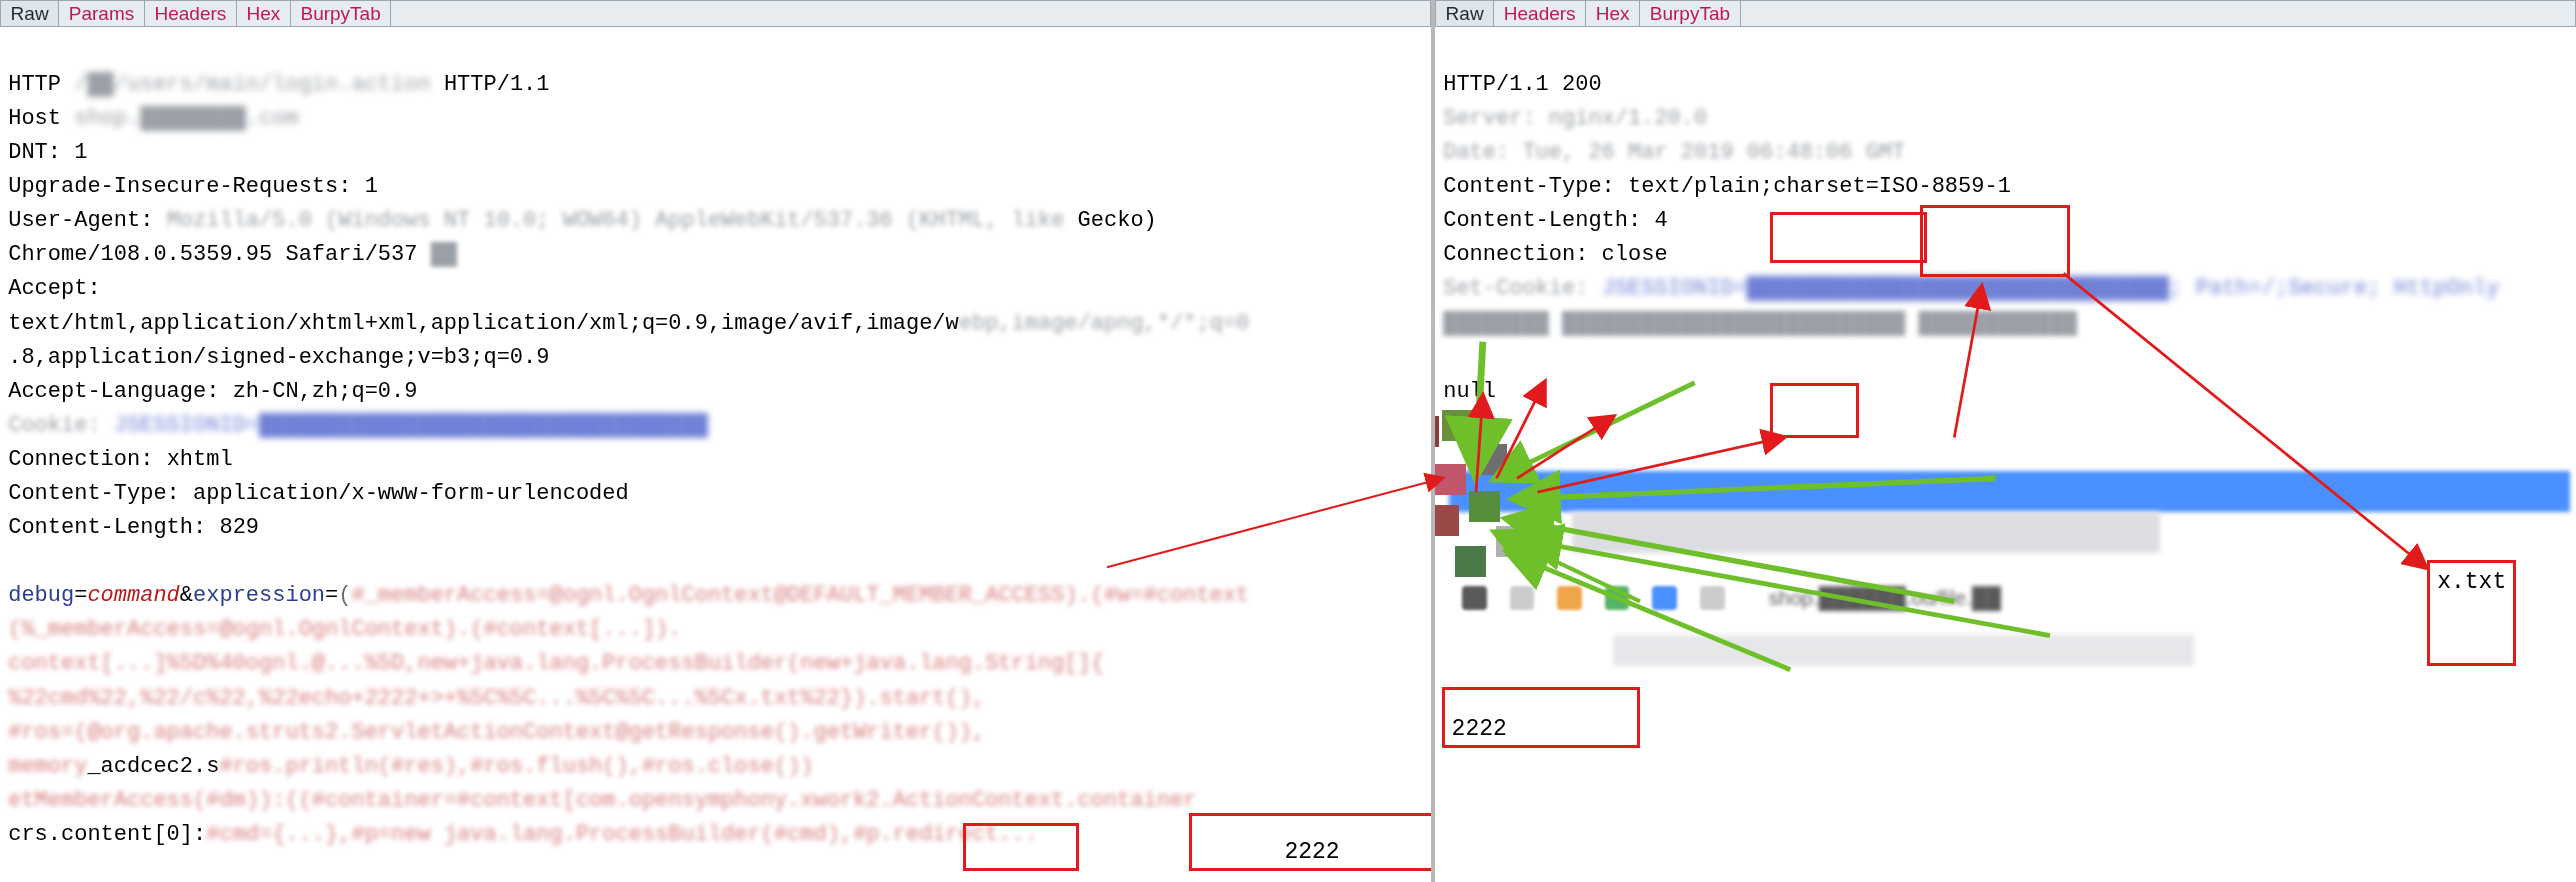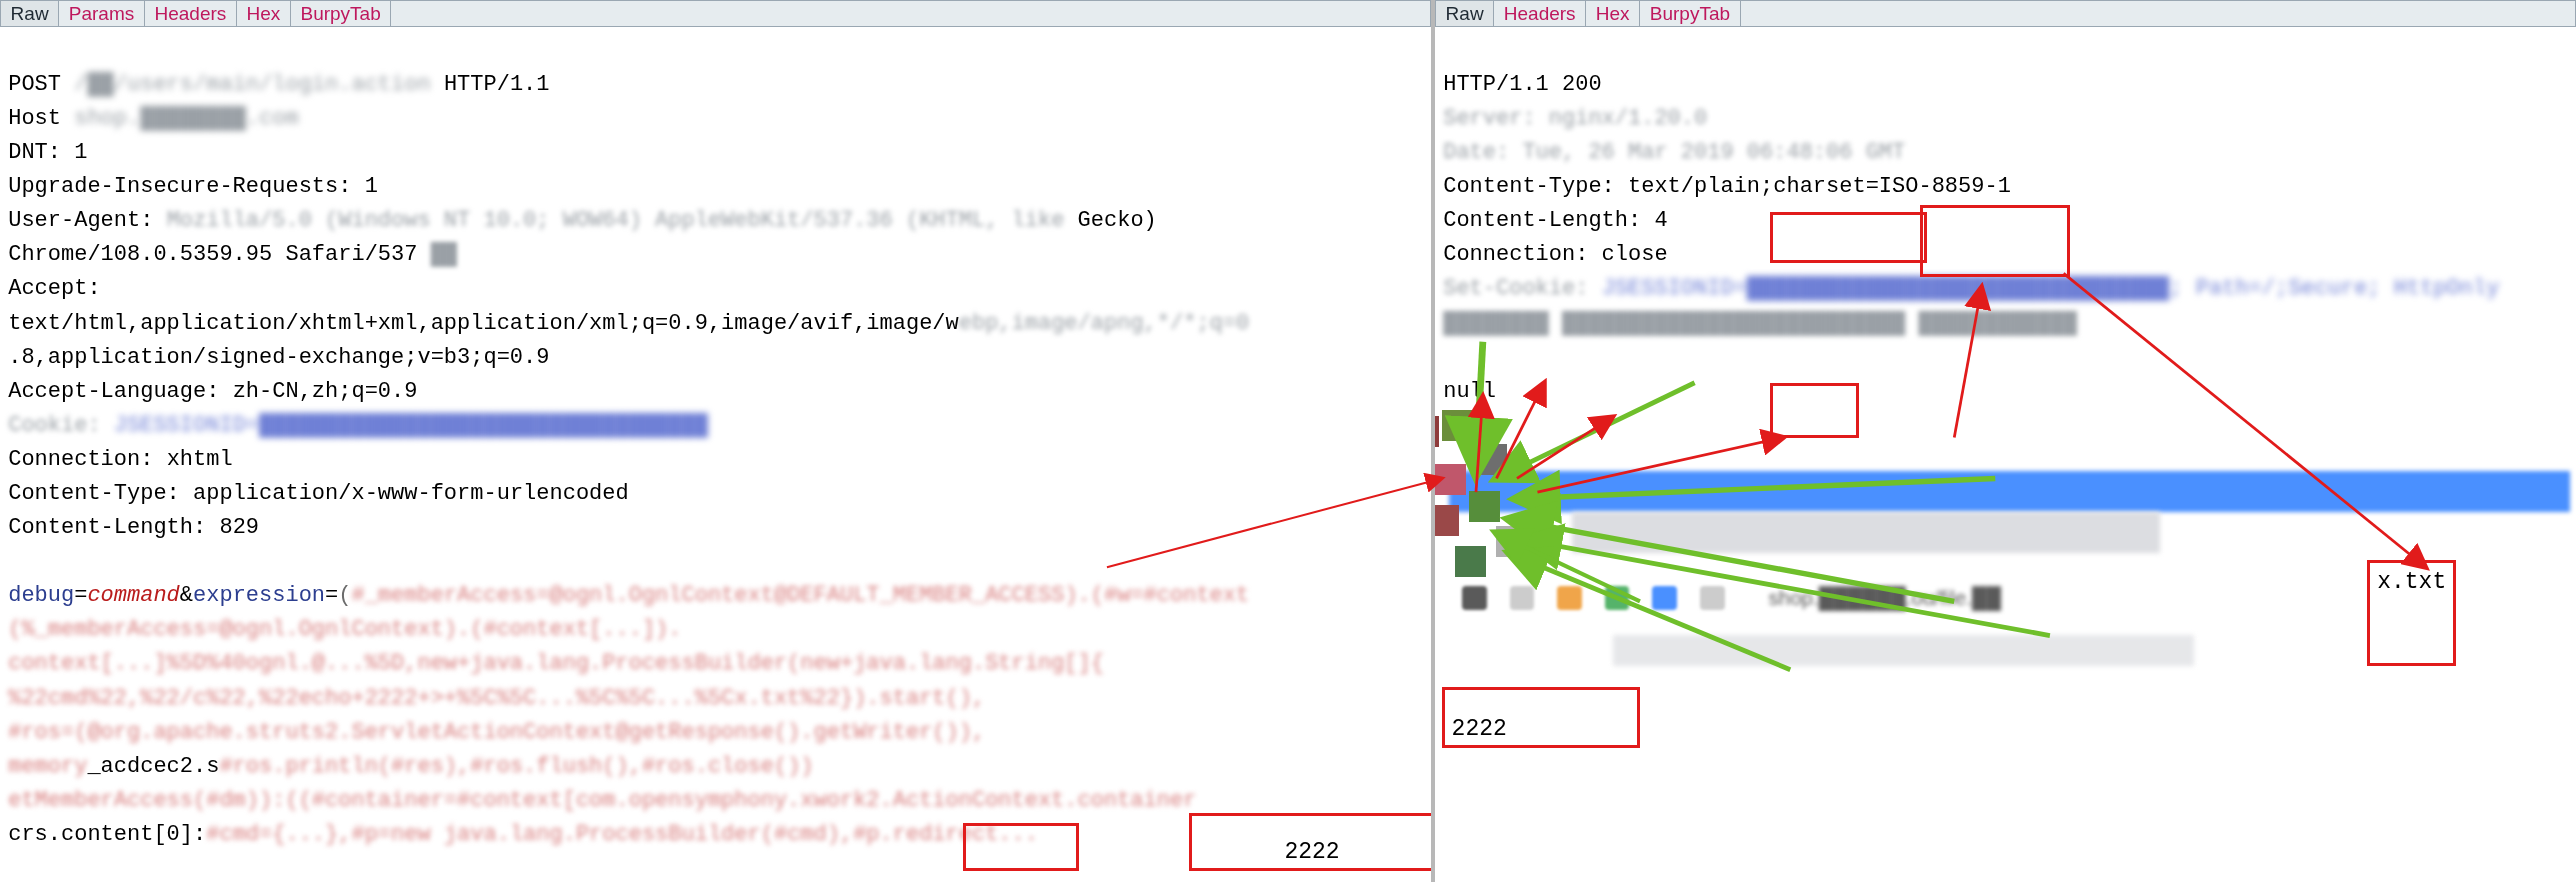--- a/index.html
+++ b/index.html
@@ -168,21 +168,21 @@
   <div class="pane pane-left">
     <div class="tabbar">
       <div class="tab active">Raw</div>
       <div class="tab">Params</div>
       <div class="tab">Headers</div>
       <div class="tab">Hex</div>
       <div class="tab">BurpyTab</div>
     </div>
 
     <div class="body mono">
-<span>POST</span> <span class="blur-a">/██/users/main/login.action</span> <span>HTTP/1.1</span>
+<span>HTTP</span> <span class="blur-a">/██/users/main/login.action</span> <span>HTTP/1.1</span>
 <span>Host</span> <span class="blur-a">shop.████████.com</span>
 <span>DNT:</span> <span>1</span>
 <span>Upgrade-Insecure-Requests:</span> <span>1</span>
 <span>User-Agent:</span> <span class="blur-b">Mozilla/5.0 (Windows NT 10.0; WOW64) AppleWebKit/537.36 (KHTML, like</span> <span>Gecko)</span>
 <span>Chrome/108.0.5359.95 Safari/537</span> <span class="blur-c">██</span>
 <span>Accept:</span>
 <span>text/html,application/xhtml+xml,application/xml;q=0.9,image/avif,image/w</span><span class="blur-b">ebp,image/apng,*/*;q=0</span>
 <span>.8,application/signed-exchange;v=b3;q=0.9</span>
 <span>Accept-Language:</span> <span>zh-CN,zh;q=0.9</span>
 <span class="blur-b">Cookie:</span> <span class="blur-a" style="color:#6f80d6;">JSESSIONID=██████████████████████████████████</span>
@@ -243,21 +243,21 @@
           <span class="sq gr"></span>
           <span class="sq bl"></span>
           <span class="sq"></span>
         </div>
         <span class="addr">shop.██████.ou/file.██</span>
       </div>
 
       <div class="redbox" style="left:335px; top:212px; width:157px; height:51px;"></div>
       <div class="redbox" style="left:485px; top:205px; width:150px; height:72px;"></div>
       <div class="redbox" style="left:335px; top:383px; width:89px; height:55px;"></div>
-      <div class="redbox" style="left:932px; top:560px; width:89px; height:106px; justify-content:flex-end; align-items:flex-start; padding-top:6px;">
+      <div class="redbox" style="left:992px; top:560px; width:89px; height:106px; justify-content:flex-end; align-items:flex-start; padding-top:6px;">
         <span class="addr-tail">x.txt</span>
       </div>
       <div class="redbox" style="left:6.8px; top:687px; width:198px; height:61px;">
         <span>2222</span>
       </div>
 
       <div class="pixel-cluster" style="left:-82px; top:389px;">
         <span style="left:55px;  top:27px;  width:31px; height:31px; background:#8e3b3b;"></span>
         <span style="left:89px; top:20.5px;  width:31px; height:31px; background:#6b8e3b;"></span>
 

